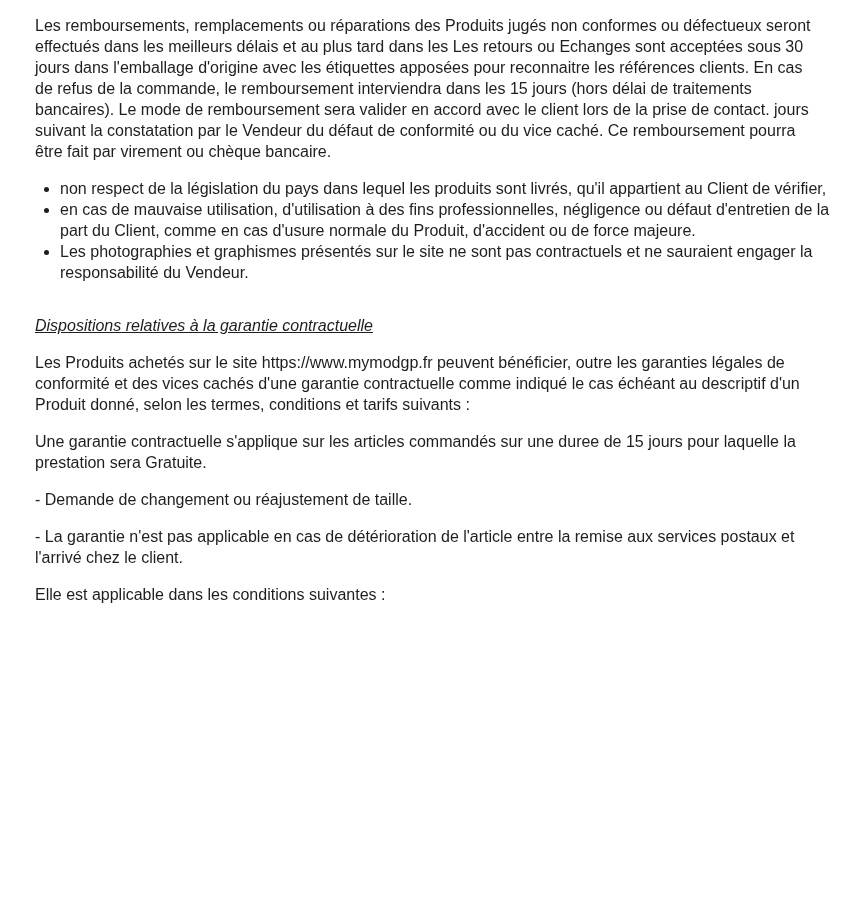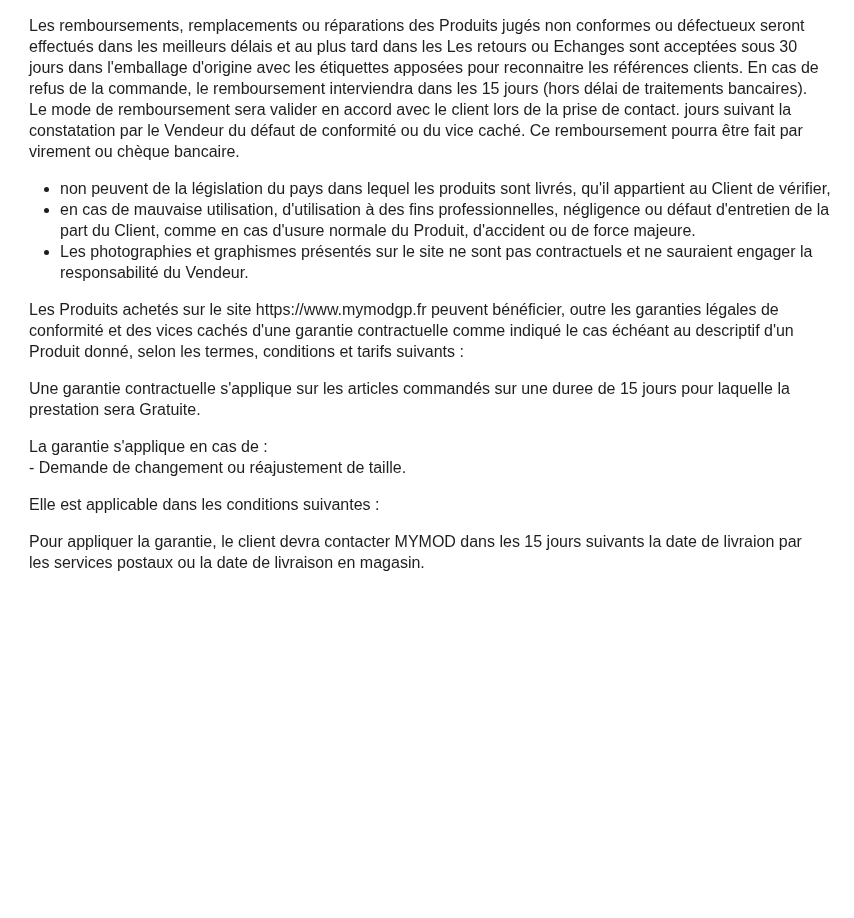--- a/index.html
+++ b/index.html
@@ -15,21 +15,21 @@
     box-sizing: border-box;
     width: 854px;
     padding: 15px 20px 24px 20px;
     font-family: "Liberation Sans", sans-serif;
     font-size: 16px;
     line-height: 21px;
     color: #1e1e1e;
     background: #ffffff;
   }
   .para {
-    margin: 16px 9px;
+    margin: 16px 15px;
   }
   .para.first {
     margin-top: 0;
   }
   .para.no-bottom {
     margin-bottom: 0;
   }
   .bullets {
     margin: 0;
     padding-left: 40px;
@@ -50,38 +50,38 @@
 </style>
 </head>
 <body>
 
 <main class="page">
 
   <p class="para first">Les remboursements, remplacements ou réparations des Produits jugés non conformes ou défectueux seront effectués dans les meilleurs délais et au plus tard dans les Les retours ou Echanges sont acceptées sous 30 jours dans l'emballage d'origine avec les étiquettes apposées pour reconnaitre les références clients. En cas de refus de la commande, le remboursement interviendra dans les 15 jours (hors délai de traitements bancaires). Le mode de remboursement sera valider en accord avec le client lors de la prise de contact. jours suivant la constatation par le Vendeur du défaut de conformité ou du vice caché. Ce remboursement pourra être fait par virement ou chèque bancaire.</p>
 
 
   <ul class="bullets">
-    <li>non peuvent de la législation du pays dans lequel les produits sont livrés, qu'il appartient au Client de vérifier,</li>
+    <li>non respect de la législation du pays dans lequel les produits sont livrés, qu'il appartient au Client de vérifier,</li>
     <li>en cas de mauvaise utilisation, d'utilisation à des fins professionnelles, négligence ou défaut d'entretien de la part du Client, comme en cas d'usure normale du Produit, d'accident ou de force majeure.</li>
     <li>Les photographies et graphismes présentés sur le site ne sont pas contractuels et ne sauraient engager la responsabilité du Vendeur.</li>
   </ul>
 
 
+  <p class="para heading">Dispositions relatives à la garantie contractuelle</p>
 
   <p class="para">Les Produits achetés sur le site https://www.mymodgp.fr peuvent bénéficier, outre les garanties légales de conformité et des vices cachés d'une garantie contractuelle comme indiqué le cas échéant au descriptif d'un Produit donné, selon les termes, conditions et tarifs suivants :</p>
 
   <p class="para">Une garantie contractuelle s'applique sur les articles commandés sur une duree de 15 jours pour laquelle la prestation sera Gratuite.</p>
 
 
   <p class="para">
-    <span class="line">La garantie s'applique en cas de :</span>
     <span class="line">- Demande de changement ou réajustement de taille.</span>
   </p>
 
 
   <p class="para">
+    <span class="line">- La garantie n'est pas applicable en cas de détérioration de l'article entre la remise aux services postaux et l'arrivé chez le client.</span>
   </p>
 
   <p class="para">Elle est applicable dans les conditions suivantes :</p>
 
-  <p class="para">Pour appliquer la garantie, le client devra contacter MYMOD dans les 15 jours suivants la date de livraion par les services postaux ou la date de livraison en magasin.</p>
 
 </main>
 
 </body></html>

